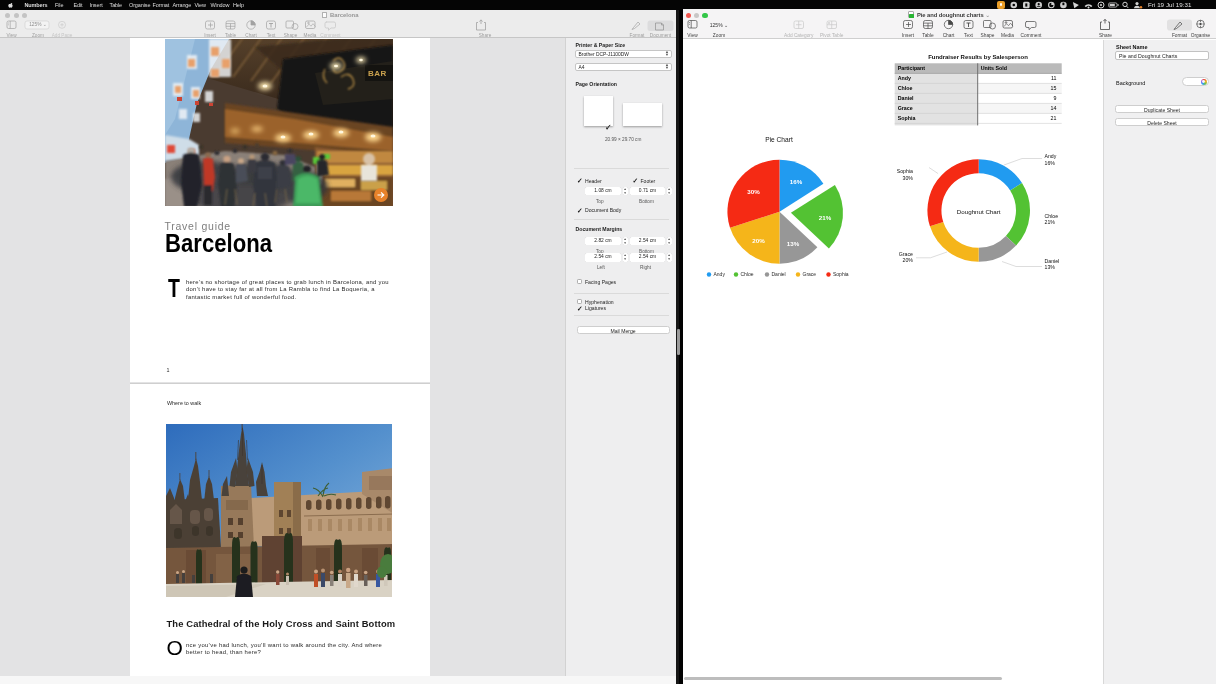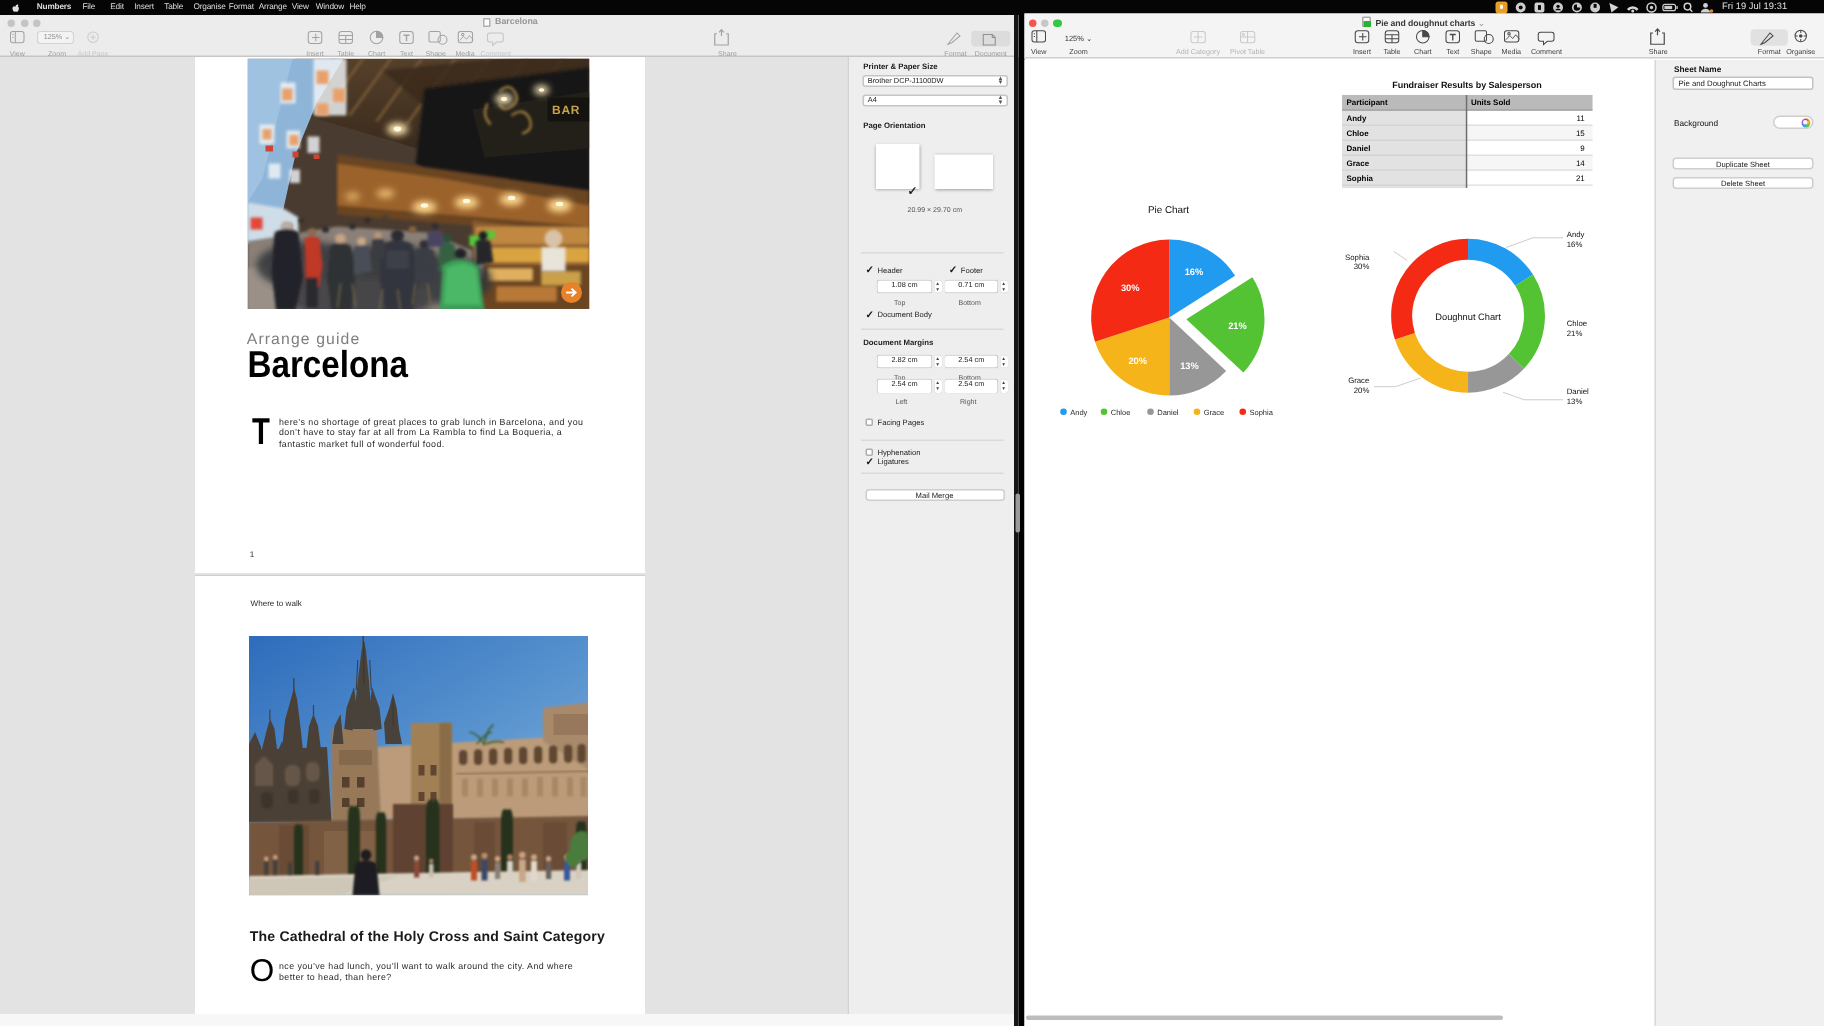--- a/index.html
+++ b/index.html
@@ -300,21 +300,21 @@
             <line x1="70" y1="150" x2="72" y2="166"></line>
             <line x1="90" y1="154" x2="88" y2="168"></line>
             <line x1="100" y1="154" x2="102" y2="168"></line>
         <line x1="112" y1="150" x2="110" y2="164"></line>
             <line x1="120" y1="150" x2="122" y2="164"></line>
       </g>
       <circle cx="216" cy="156" r="7" fill="#e8822a"></circle>
       <path d="M212.5 156 h6 m-2.5 -2.6 l2.8 2.6 -2.8 2.6" stroke="#fff" stroke-width="1.2" fill="none"></path>
     </svg>
     </div>
-    <div style="position:absolute;left:164.5px;top:181.5px;font-size:10.5px;color:#7e7e7e;letter-spacing:0.75px">Arrange guide</div>
+    <div style="position:absolute;left:164.5px;top:181.5px;font-size:10.5px;color:#7e7e7e;letter-spacing:0.75px">Travel guide</div>
     <div style="position:absolute;left:165px;top:190.7px;font-size:25px;font-weight:bold;color:#000;transform:scale(0.885,1);transform-origin:0 0">Barcelona</div>
     <div style="position:absolute;left:167.5px;top:238.4px;font-size:25px;font-weight:bold;color:#000;line-height:1;transform:scale(0.78,1);transform-origin:0 0">T</div>
     <div style="position:absolute;left:186px;top:241px;font-size:5.9px;color:#2a2a2a;line-height:7.34px;letter-spacing:0.28px">here’s no shortage of great places to grab lunch in Barcelona, and you<br>don’t have to stay far at all from La Rambla to find La Boqueria, a<br>fantastic market full of wonderful food.</div>
     <div style="position:absolute;left:166.5px;top:329px;font-size:5.4px;color:#2a2a2a">1</div>
     <div style="position:absolute;left:167px;top:361.5px;font-size:5.4px;color:#2a2a2a">Where to walk</div>
     <div id="photo2" style="position:absolute;left:166px;top:385.5px;width:226px;height:173px;overflow:hidden">
     <svg width="226" height="173" viewBox="0 0 226 173">
       <defs>
         <filter id="bc1" x="-20%" y="-20%" width="140%" height="140%">
               <feGaussianBlur stdDeviation="0.7"></feGaussianBlur>
@@ -471,21 +471,21 @@
           <rect x="218" y="151" width="3.5" height="11" fill="#d0c8ba"></rect>
               <circle cx="219.7" cy="148.5" r="1.8" fill="#caa585"></circle>
         </g>
       </g>
       <g fill="#4a7c3c" filter="url(#bc1)">
             <ellipse cx="222" cy="140" rx="8" ry="10"></ellipse>
             <ellipse cx="216" cy="148" rx="5" ry="6"></ellipse>
           </g>
     </svg>
     </div>
-    <div style="position:absolute;left:166.5px;top:580px;font-size:9.4px;font-weight:bold;color:#1a1a1a;white-space:nowrap;letter-spacing:0.12px">The Cathedral of the Holy Cross and Saint Category</div>
+    <div style="position:absolute;left:166.5px;top:580px;font-size:9.4px;font-weight:bold;color:#1a1a1a;white-space:nowrap;letter-spacing:0.12px">The Cathedral of the Holy Cross and Saint Bottom</div>
     <div style="position:absolute;left:166.5px;top:599px;font-size:21px;color:#000;line-height:1">O</div>
     <div style="position:absolute;left:186px;top:604px;font-size:5.9px;color:#2a2a2a;line-height:7.34px;letter-spacing:0.28px">nce you’ve had lunch, you’ll want to walk around the city. And where<br>better to head, than here?</div>
   </div>
   <div id="lsidebar">
     <div class="sbL" style="left:9.5px;top:4px">Printer &amp; Paper Size</div>
     <div class="fld" style="left:8.5px;top:11.5px;width:97px;height:8.5px;line-height:8px;padding-left:3px">Brother DCP-J1100DW</div>
     <div class="fld" style="left:8.5px;top:24.5px;width:97px;height:8.5px;line-height:8px;padding-left:3px">A4</div>
     <div style="position:absolute;left:99px;top:13px;font-size:4px;color:#555;line-height:2.6px">▲<br>▼</div>
     <div style="position:absolute;left:99px;top:26px;font-size:4px;color:#555;line-height:2.6px">▲<br>▼</div>
     <div class="sbL" style="left:9.5px;top:43px">Page Orientation</div>

